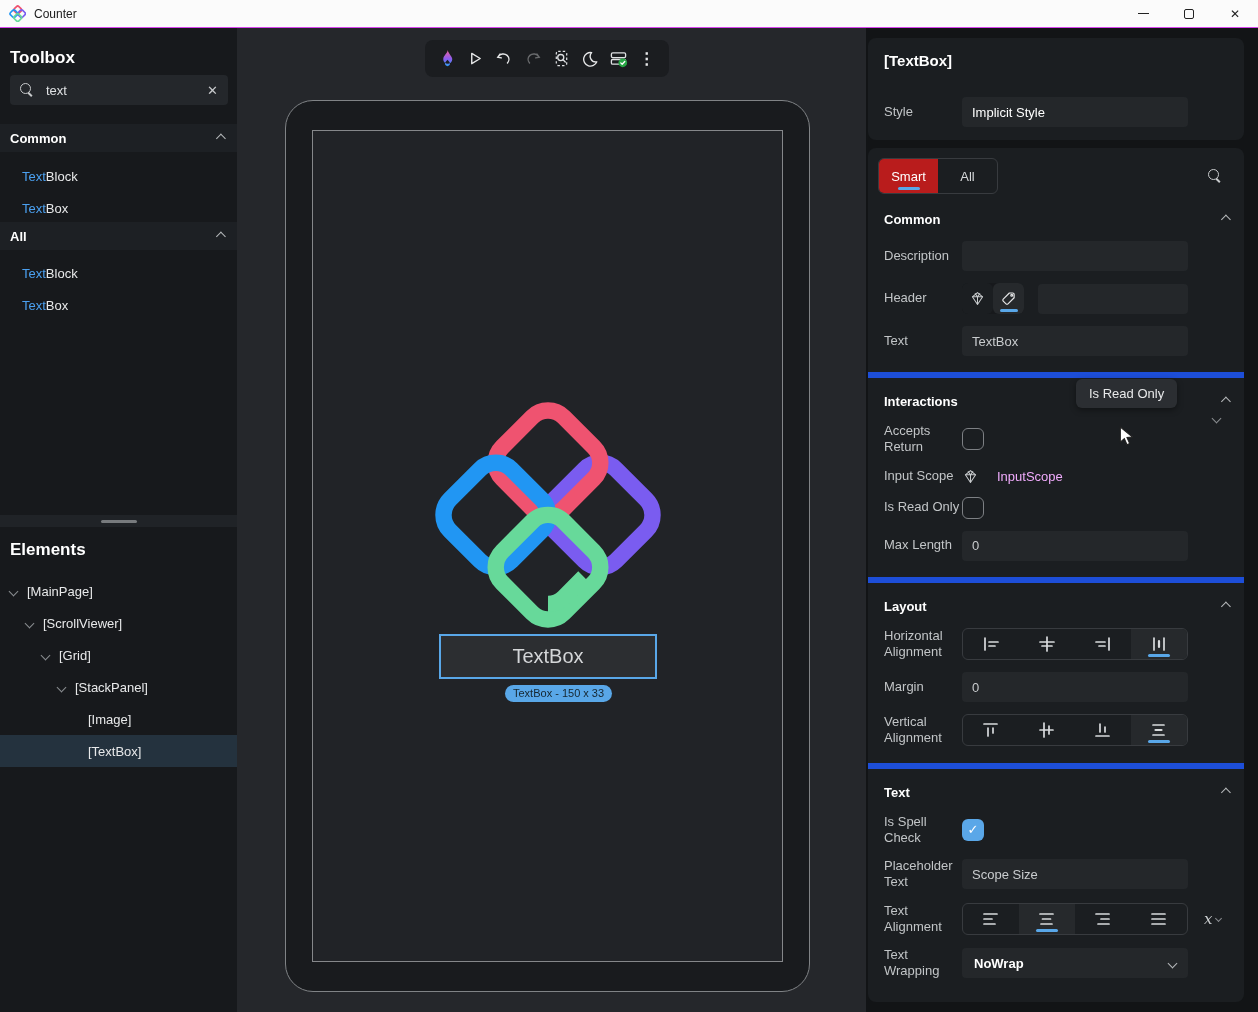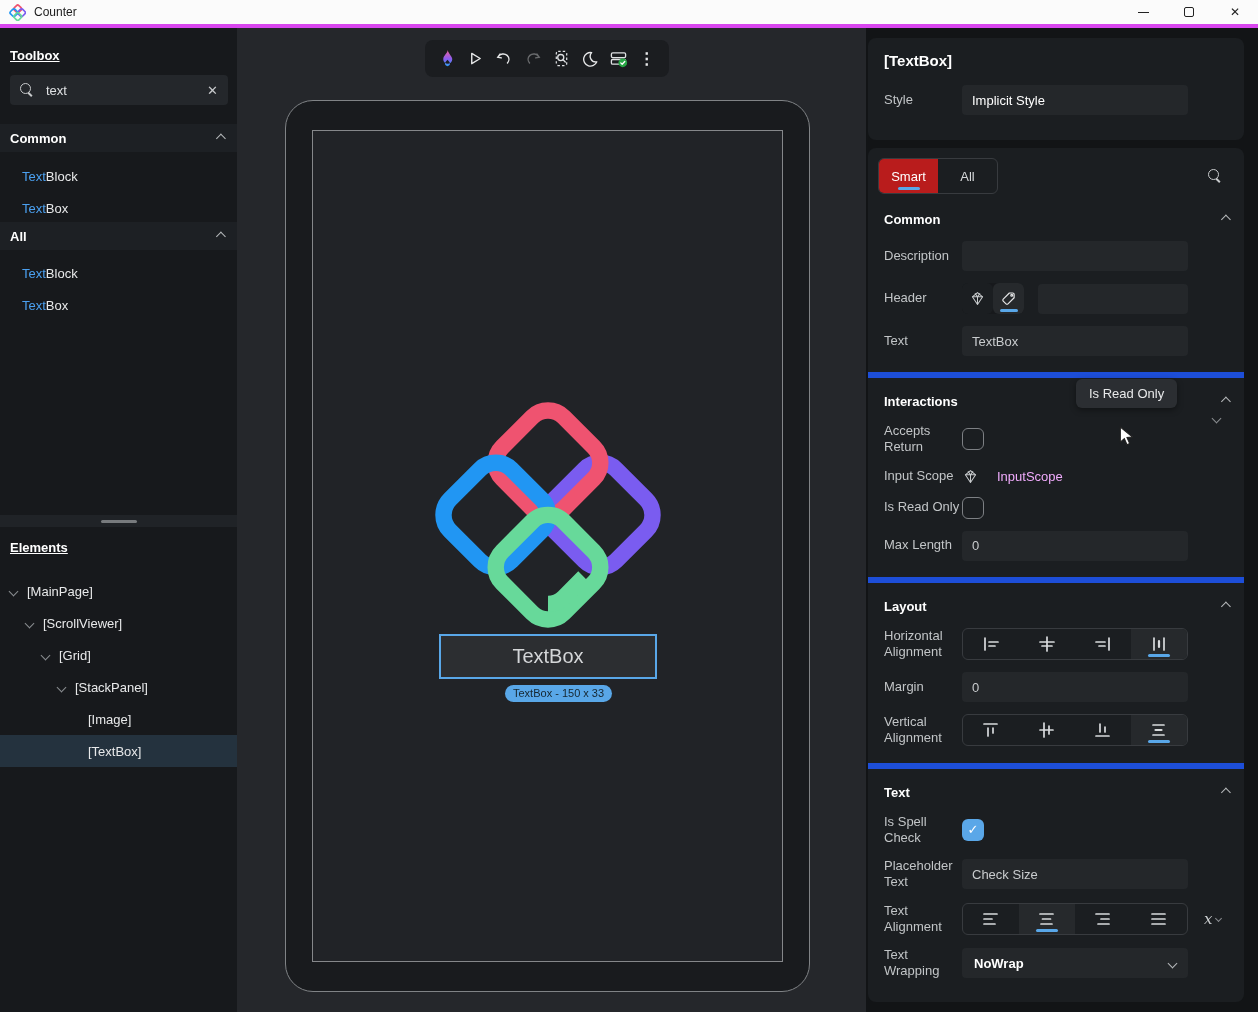--- a/index.html
+++ b/index.html
@@ -2,32 +2,32 @@
 <html><head>
 <meta charset="utf-8">
 <style>
   * { margin:0; padding:0; box-sizing:border-box; }
   html,body { width:1258px; height:1012px; overflow:hidden; background:#0e1012;
     font-family:"Liberation Sans", sans-serif; }
   .app { position:relative; width:1258px; height:1012px; background:#25272b; }
 
   
   .titlebar { position:absolute; left:0; top:0; width:100%; height:28px; background:#fbfbfb;
-    border-bottom:4px solid #d946ef; display:flex; align-items:center; z-index:50; }
+    border-bottom:1px solid #d946ef; display:flex; align-items:center; z-index:50; }
   .titlebar .app-icon { width:17px; height:17px; margin:0 8px 0 9px; }
   .titlebar .title { font-size:12px; color:#1b1b1b; }
   .win-controls { margin-left:auto; display:flex; height:100%; }
   .win-btn { width:46px; height:100%; display:flex; align-items:center; justify-content:center;
     color:#222; font-size:12px; cursor:default; }
   .win-btn .box { width:10px; height:10px; border:1px solid #222; border-radius:2px; }
   .win-btn .minus { width:11px; height:1px; background:#222; display:block; }
 
   
   .sidebar { position:absolute; left:0; top:28px; width:237px; bottom:0; background:#17191c; z-index:5; }
-  .sb-title { position:absolute; left:10px; font-size:13px; font-weight:bold; color:#fff;text-decoration:underline; }
+  .sb-title { position:absolute; left:10px; font-size:17px; font-weight:bold; color:#fff; }
   .searchbox { position:absolute; left:10px; top:47px; width:218px; height:30px; background:#24272b;
     border-radius:4px; display:flex; align-items:center; padding:0 10px; }
   .searchbox .value { color:#dfe1e3; font-size:13px; margin-left:12px; flex:1; }
   .searchbox .clear { color:#c8cacc; font-size:13px; cursor:pointer; }
   .sb-sec-header { position:absolute; left:0; width:237px; height:28px; background:#1d2024;
     display:flex; align-items:center; padding:0 14px 0 10px; }
   .sb-sec-header .lbl { color:#fff; font-size:13px; font-weight:bold; flex:1; }
   .sb-item { position:absolute; left:22px; height:22px; font-size:13px; display:flex; align-items:center; cursor:pointer; }
   .sb-item .match { color:#4ba0f0; }
   .sb-item .rest { color:#e8e9ea; }
@@ -65,21 +65,21 @@
     border:2px solid #59a7e8; display:flex; align-items:center; justify-content:center;
     color:#d4d6d8; font-size:20px; cursor:text; }
   .sel-badge { position:absolute; left:192px; top:554px; height:17px; background:#59a7e8; color:#16262f;
     font-size:11px; border-radius:9px; padding:2px 8px; white-space:nowrap; }
 
   
   .rpanel { position:absolute; left:866px; top:28px; width:392px; bottom:0; background:#121416; }
   .card { position:absolute; left:2px; width:376px; background:#1b1e21; border-radius:8px; }
   .card1 { top:10px; height:102px; padding:14px 16px; }
   .card1 .head { font-size:15px; font-weight:bold; color:#fff; }
-  .style-row { display:flex; align-items:center; margin-top:16px; }
+  .style-row { display:flex; align-items:center; margin-top:28px; }
   .plabel { width:78px; flex-shrink:0; color:#c2c5c7; font-size:13px; line-height:1.25; }
   .pinput { width:226px; height:30px; background:#24272a; border-radius:4px; display:flex;
     align-items:center; padding:0 10px; color:#c9ccce; font-size:13px; cursor:text; }
   .pinput.placeholder { color:#ffffff; }
 
   .card2 { top:120px; bottom:10px; }
   .tabsrow { display:flex; align-items:center; padding:10px 22px 2px 10px; }
   .tabgroup { display:flex; border:1px solid #383b3f; border-radius:6px; overflow:hidden; height:36px; }
   .tab { width:59px; display:flex; align-items:center; justify-content:center; position:relative;
     color:#d6d8da; font-size:13px; cursor:pointer; }
@@ -478,21 +478,21 @@
       </div>
       <div class="prow">
         <span class="plabel">Is Spell Check</span>
         <div class="checkbox checked">
           <span>✓</span>
         </div>
       </div>
       <div class="prow">
         <span class="plabel">Placeholder Text</span>
         <div class="pinput" style="width:226px">
-          <span>Check Size</span>
+          <span>Scope Size</span>
         </div>
       </div>
       <div class="prow">
         <span class="plabel">Text Alignment</span>
         <div class="aligngroup">
           <div class="alignbtn">
             <svg width="22" height="20" viewBox="0 0 22 20" stroke="#d9dbdd" stroke-width="1.7" stroke-linecap="round">
                 <line x1="4" y1="5" x2="17" y2="5"></line>
                 <line x1="4" y1="10" x2="12" y2="10"></line>
                 <line x1="4" y1="15" x2="15" y2="15"></line>

